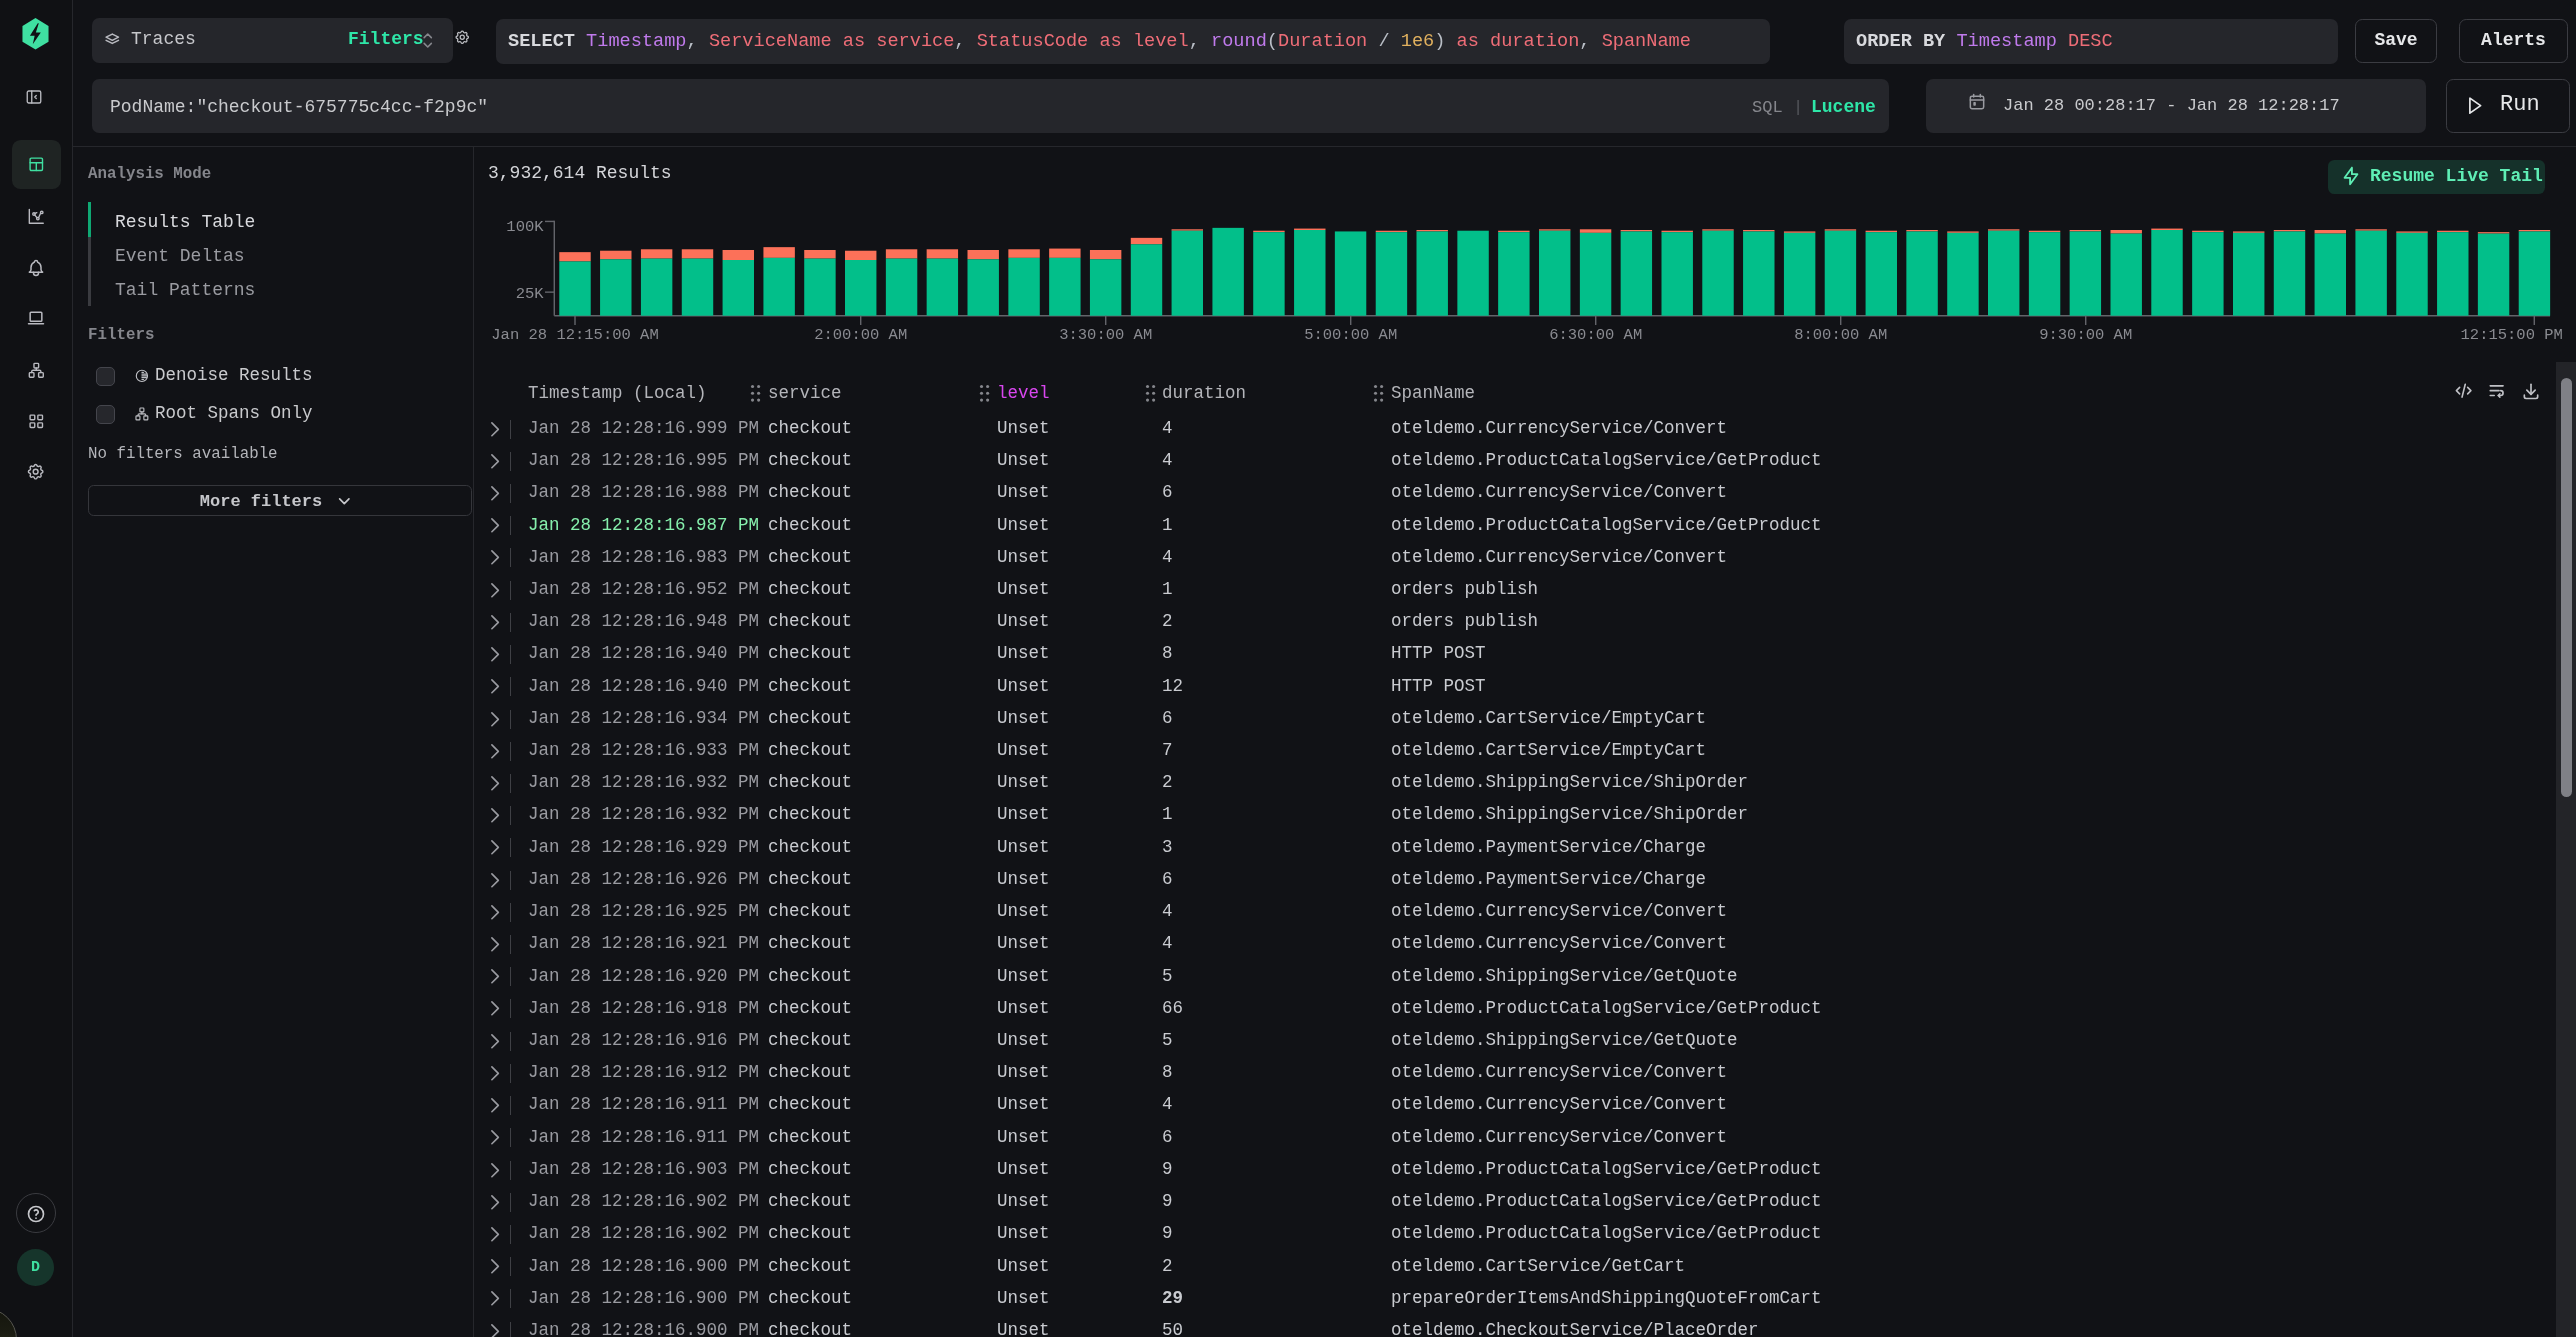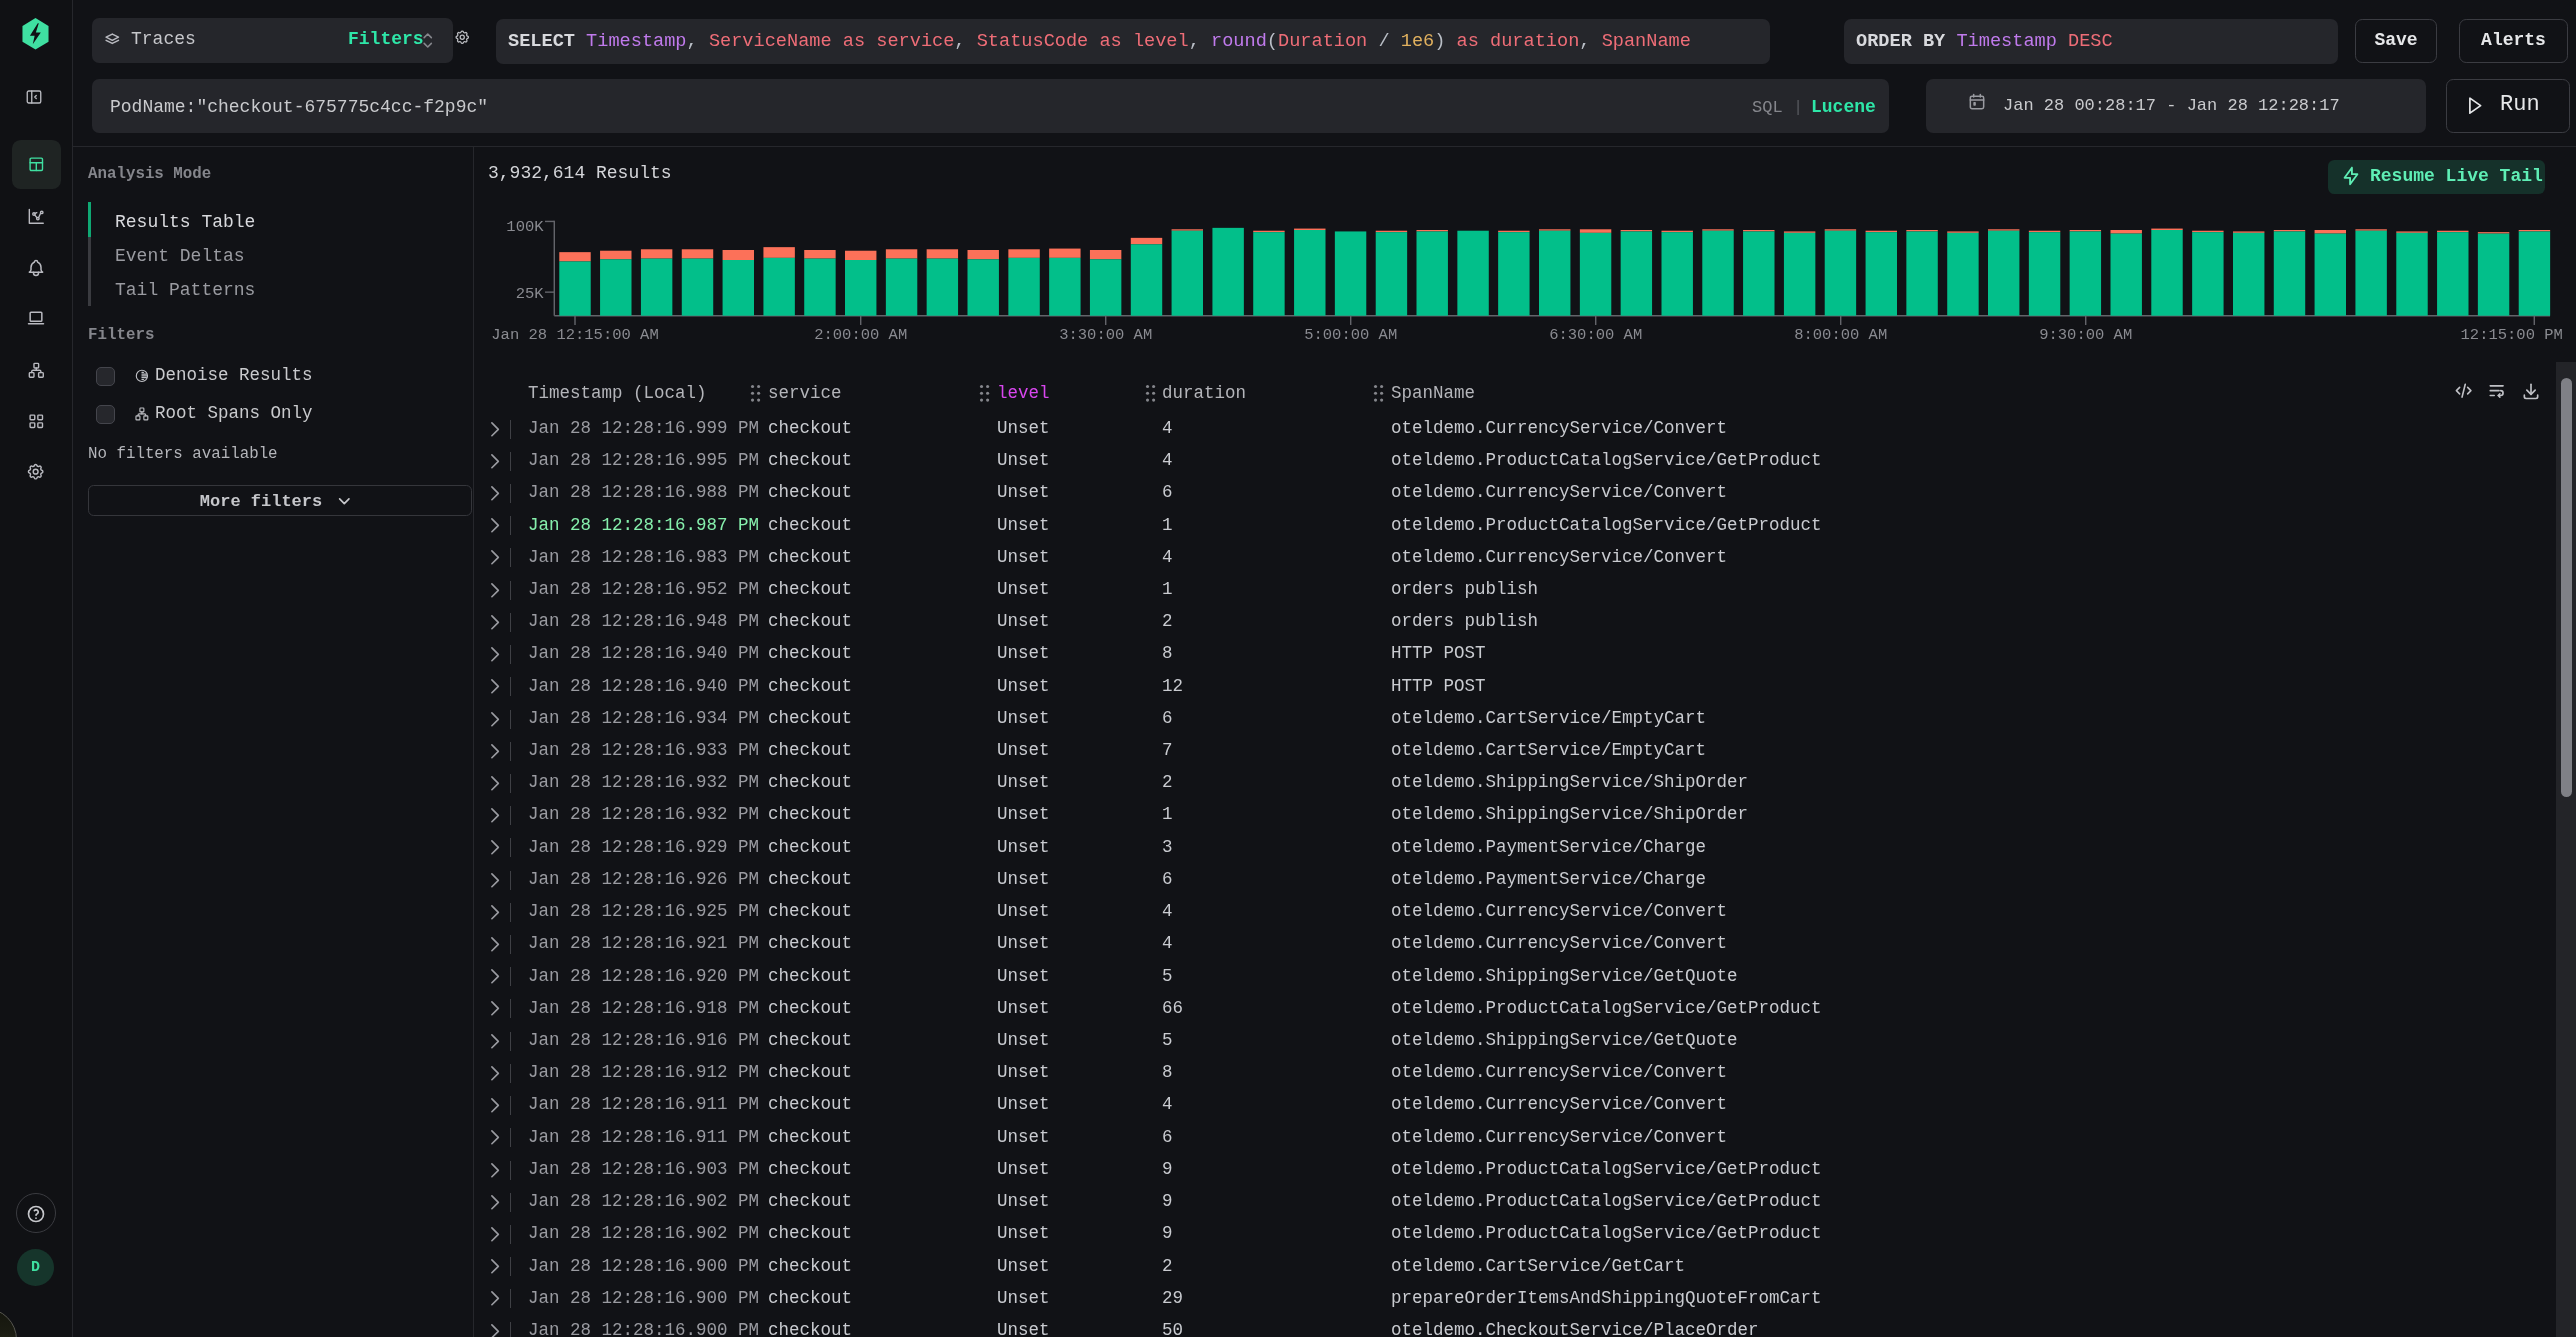--- a/index.html
+++ b/index.html
@@ -562,21 +562,21 @@
 <div style="position:absolute;left:997px;top:1267px;transform:translateY(-50%);color:#c9cbd0;font-size:17.5px;font-weight:400;white-space:pre;line-height:1;">Unset</div>
 <div style="position:absolute;left:1162px;top:1267px;transform:translateY(-50%);color:#c9cbd0;font-size:17.5px;font-weight:400;white-space:pre;line-height:1;">2</div>
 <div style="position:absolute;left:1391px;top:1267px;transform:translateY(-50%);color:#c9cbd0;font-size:17.5px;font-weight:400;white-space:pre;line-height:1;">oteldemo.CartService/GetCart</div>
 <svg class="abs" style="left:489px;top:1289px" width="11.5" height="18.6" viewBox="0 0 16 26" fill="none" stroke="#9a9ba1" stroke-width="2.3" stroke-linecap="round" stroke-linejoin="round">
     <path d="M4 4l9 9l-9 9"></path>
   </svg>
 <div class="abs" style="left:510px;top:1289px;width:1.4px;height:18.6px;background:#3f4045"></div>
 <div style="position:absolute;left:528px;top:1299px;transform:translateY(-50%);color:#9a9ba1;font-size:17.5px;font-weight:400;white-space:pre;line-height:1;">Jan 28 12:28:16.900 PM</div>
 <div style="position:absolute;left:768px;top:1299px;transform:translateY(-50%);color:#c9cbd0;font-size:17.5px;font-weight:400;white-space:pre;line-height:1;">checkout</div>
 <div style="position:absolute;left:997px;top:1299px;transform:translateY(-50%);color:#c9cbd0;font-size:17.5px;font-weight:400;white-space:pre;line-height:1;">Unset</div>
-<div style="position:absolute;left:1162px;top:1299px;transform:translateY(-50%);color:#c9cbd0;font-size:17.5px;font-weight:400;white-space:pre;line-height:1;">29</div>
+<div style="position:absolute;left:1162px;top:1299px;transform:translateY(-50%);color:#c9cbd0;font-size:17.5px;font-weight:700;white-space:pre;line-height:1;">29</div>
 <div style="position:absolute;left:1391px;top:1299px;transform:translateY(-50%);color:#c9cbd0;font-size:17.5px;font-weight:400;white-space:pre;line-height:1;">prepareOrderItemsAndShippingQuoteFromCart</div>
 <svg class="abs" style="left:489px;top:1322px" width="11.5" height="18.6" viewBox="0 0 16 26" fill="none" stroke="#9a9ba1" stroke-width="2.3" stroke-linecap="round" stroke-linejoin="round">
     <path d="M4 4l9 9l-9 9"></path>
   </svg>
 <div class="abs" style="left:510px;top:1322px;width:1.4px;height:18.6px;background:#3f4045"></div>
 <div style="position:absolute;left:528px;top:1331px;transform:translateY(-50%);color:#9a9ba1;font-size:17.5px;font-weight:400;white-space:pre;line-height:1;">Jan 28 12:28:16.900 PM</div>
 <div style="position:absolute;left:768px;top:1331px;transform:translateY(-50%);color:#c9cbd0;font-size:17.5px;font-weight:400;white-space:pre;line-height:1;">checkout</div>
 <div style="position:absolute;left:997px;top:1331px;transform:translateY(-50%);color:#c9cbd0;font-size:17.5px;font-weight:400;white-space:pre;line-height:1;">Unset</div>
 <div style="position:absolute;left:1162px;top:1331px;transform:translateY(-50%);color:#c9cbd0;font-size:17.5px;font-weight:400;white-space:pre;line-height:1;">50</div>
 <div style="position:absolute;left:1391px;top:1331px;transform:translateY(-50%);color:#c9cbd0;font-size:17.5px;font-weight:400;white-space:pre;line-height:1;">oteldemo.CheckoutService/PlaceOrder</div>

